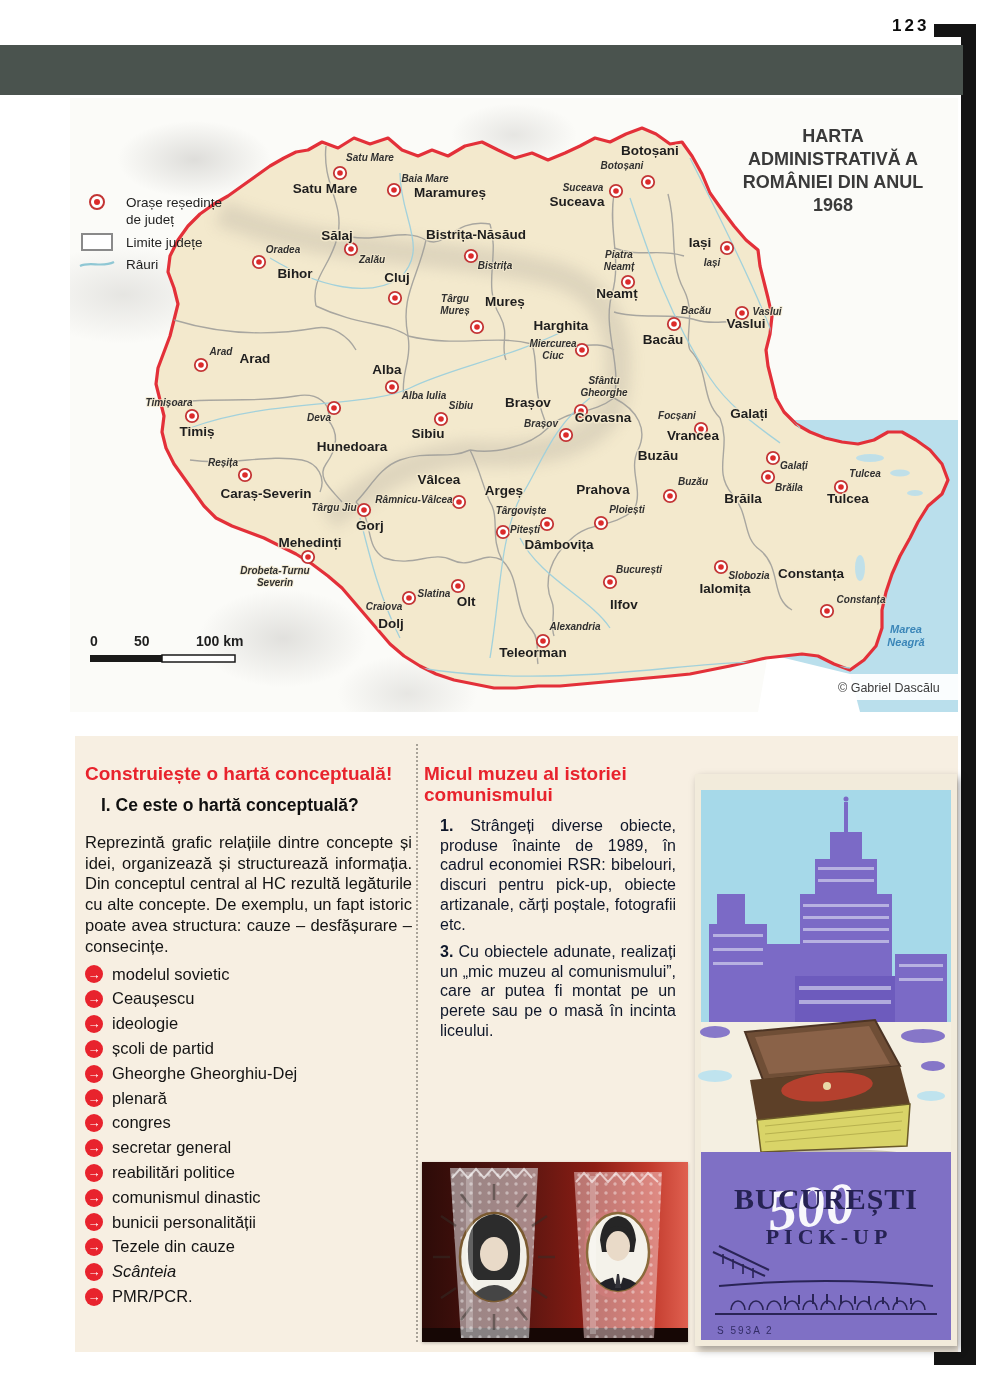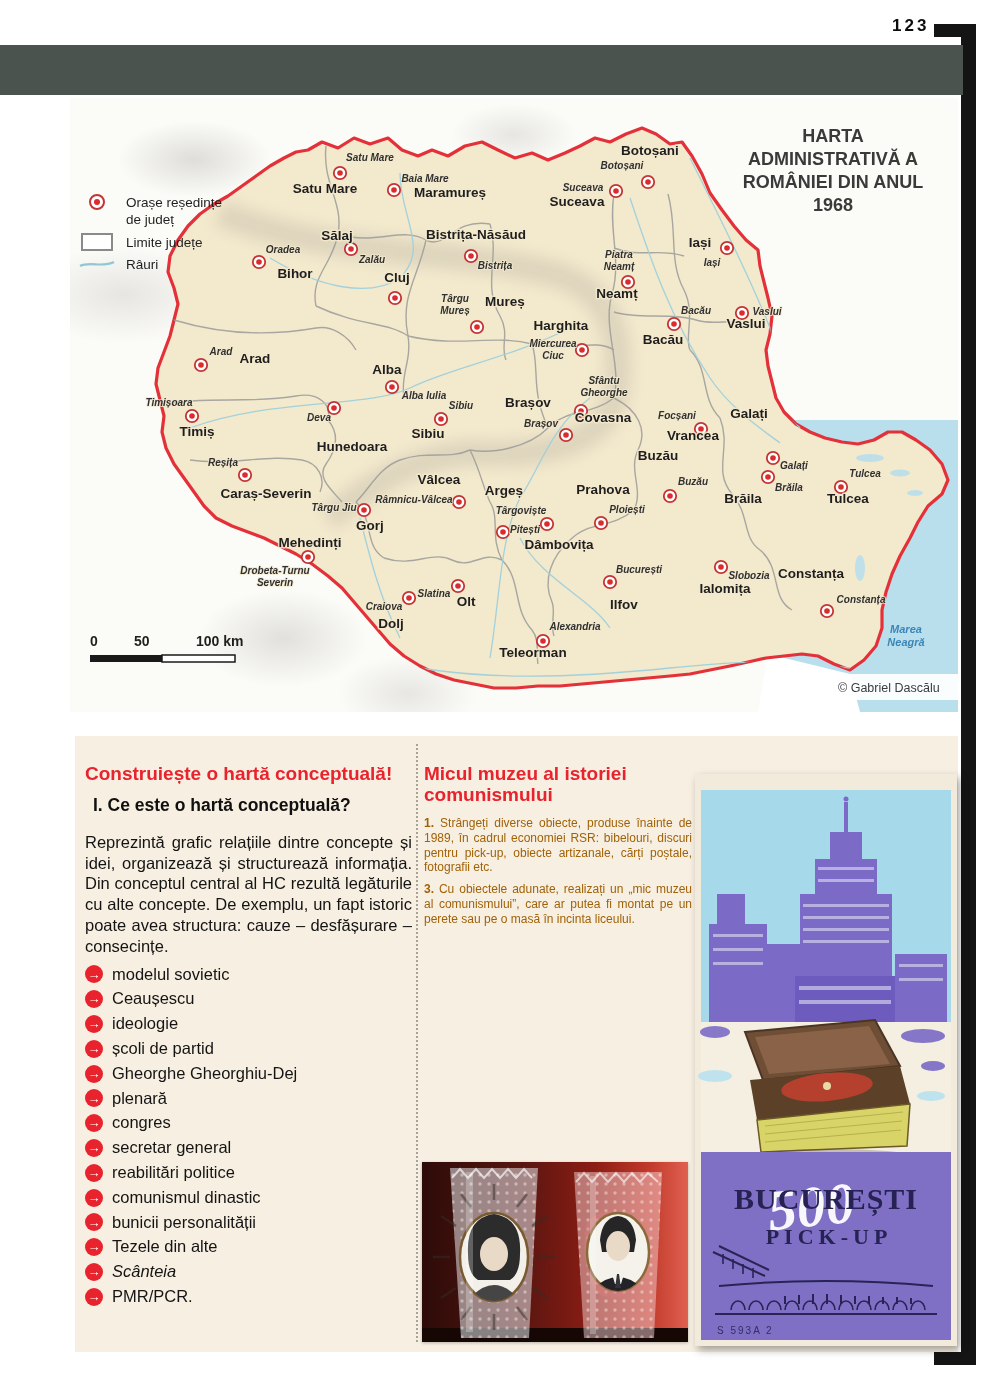--- a/index.html
+++ b/index.html
@@ -32,29 +32,29 @@
   .scale-text{font-size:14px;font-weight:bold;fill:#1f1f1f}
   .credit-text{font-size:12.5px;fill:#3c3c3c}
   .sea-label{font-size:11px;font-weight:bold;font-style:italic;fill:#3b86b8;text-anchor:middle}
 
   
   .content{position:absolute;left:75px;top:736px;width:883px;height:616px;background:#f7efe2}
   .col-left{position:absolute;left:10px;top:10px;width:327px}
   .col-divider{position:absolute;left:341px;top:8px;height:598px;border-left:2px dotted #a8a298}
   .col-right{position:absolute;left:349px;top:10px;width:268px}
   .red-heading{font-size:19px;line-height:1.1;color:#e8232d;font-weight:bold;margin:18px 0 10px}
-  .sub-title{font-size:17.5px;font-weight:bold;color:#101010;margin:2px 8px 3px}
+  .sub-title{font-size:17.5px;font-weight:bold;color:#101010;margin:2px 16px 3px}
   .body-text{font-size:16.5px;line-height:1.26;text-align:justify;color:#141414;margin:16px 0 8px}
   .q2-title{font-size:16.5px;font-weight:bold;line-height:1.24;color:#101010;margin:6px 0 8px;text-align:justify}
   .notions{list-style:none;margin:0;padding:0}
   .notions li{display:flex;align-items:center;gap:9px;margin:0 0 5px;font-size:16.5px;color:#141414;line-height:1.2}
   .bullet{flex:0 0 18px;width:18px;height:18px;border-radius:50%;background:#e8232d;color:#fff;
           font-size:13px;font-weight:bold;display:flex;align-items:center;justify-content:center}
   .notions li.is-italic .notion-label{font-style:italic}
-  .step{font-size:12px;line-height:1.24;text-align:justify;color:#a16207;margin:0 0 7px}
+  .step{font-size:16px;line-height:1.24;text-align:justify;color:#0f172a;margin:0 16px 7px}
   .step b{font-weight:bold}
 
   .photo{position:absolute;left:347px;top:426px;width:266px;height:180px;box-shadow:0 1px 3px rgba(0,0,0,.25)}
   .poster{position:absolute;left:620px;top:38px;width:262px;height:572px;background:#f2ebdb;
           box-shadow:3px 4px 8px rgba(0,0,0,.35)}
   .poster-city{font-family:"Liberation Serif",serif;font-weight:bold;font-size:30px;fill:#262253;
                letter-spacing:1px;text-anchor:middle}
   .poster-script{font-family:"Liberation Serif",serif;font-style:italic;font-weight:bold;font-size:58px;
                fill:#ffffff;text-anchor:middle;opacity:.95}
   .poster-model{font-family:"Liberation Serif",serif;font-weight:bold;font-size:22px;fill:#262253;
@@ -379,21 +379,21 @@
           <li>
             <span class="bullet">→</span>
             <span class="notion-label">comunismul dinastic</span>
           </li>
           <li>
             <span class="bullet">→</span>
             <span class="notion-label">bunicii personalității</span>
           </li>
           <li>
             <span class="bullet">→</span>
-            <span class="notion-label">Tezele din alte</span>
+            <span class="notion-label">Tezele din cauze</span>
           </li>
           <li class="is-italic">
             <span class="bullet">→</span>
             <span class="notion-label">Scânteia</span>
           </li>
           <li>
             <span class="bullet">→</span>
             <span class="notion-label">PMR/PCR.</span>
           </li>
         </ul>

